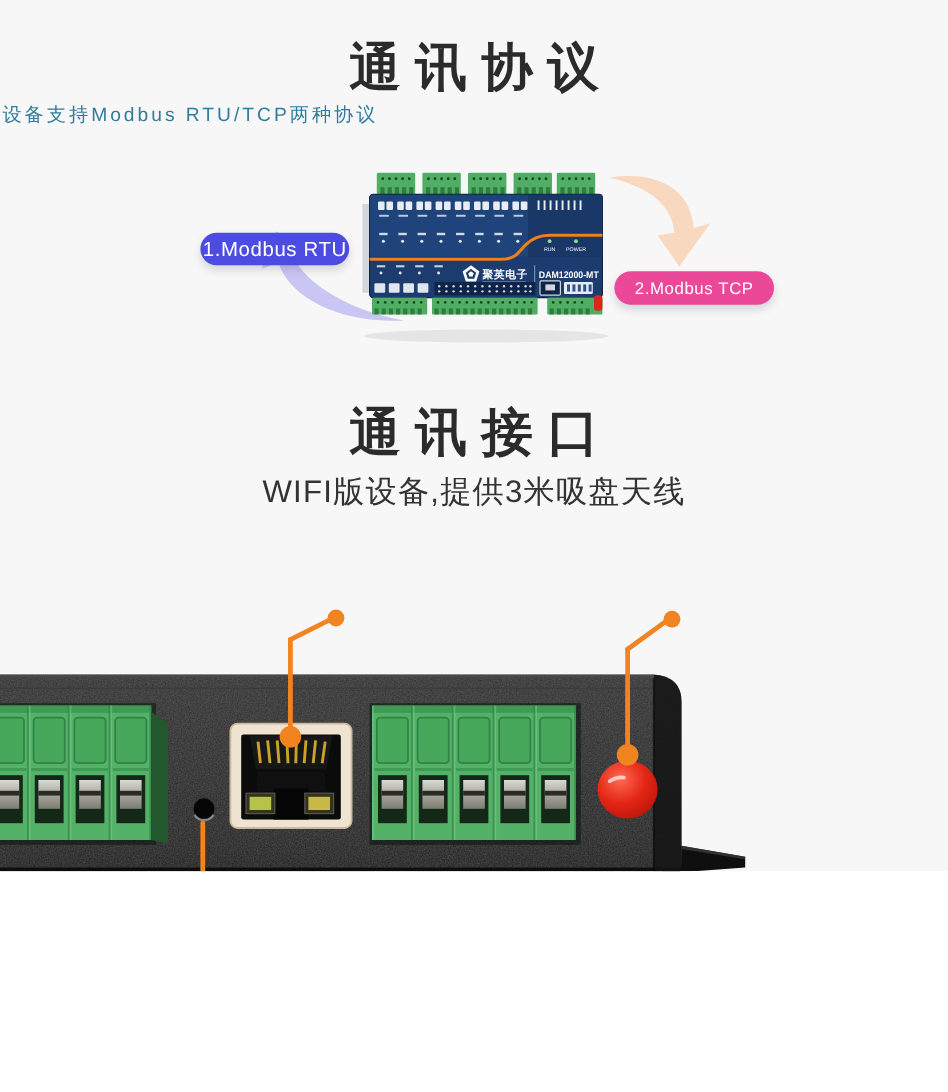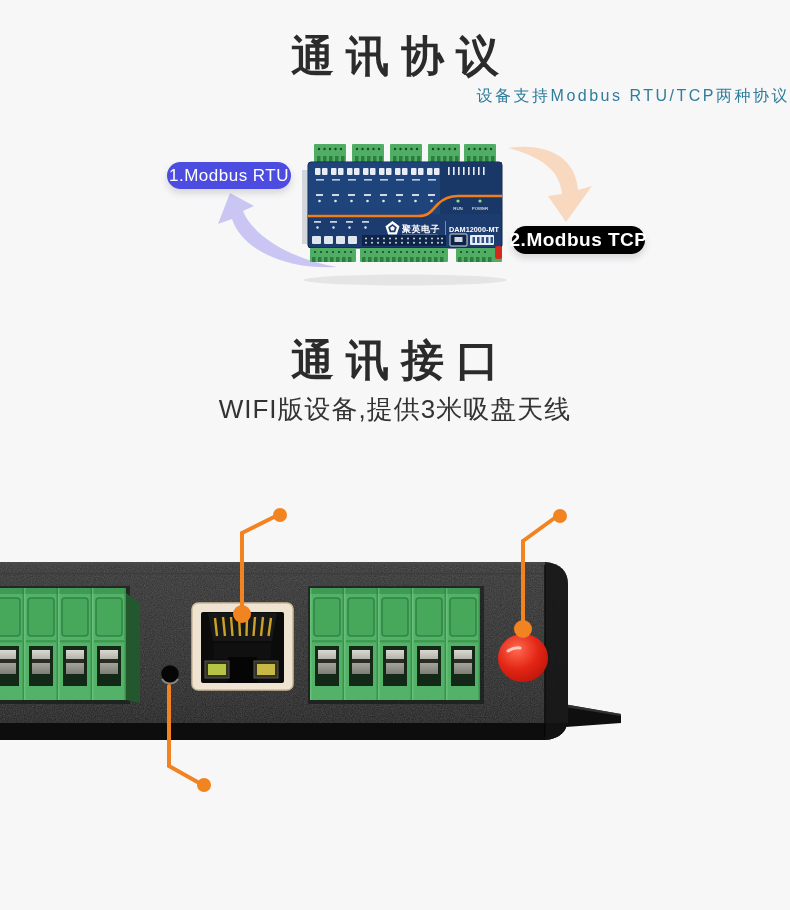--- a/index.html
+++ b/index.html
@@ -1,41 +1,41 @@
 <!DOCTYPE html>
 <html><head>
 <meta charset="utf-8">
 <style>
   html,body{margin:0;padding:0;}
   .page{
-    position:relative;width:790px;height:910px;overflow:hidden;
+    position:relative;width:790px;height:726px;overflow:hidden;
     background:#f7f7f8;
     font-family:"Liberation Sans","DejaVu Sans",sans-serif;
   }
   .abs{position:absolute;}
   .section-title{
     width:790px;text-align:center;font-size:43px;font-weight:700;color:#2b2b2b;
     letter-spacing:12px;padding-left:12px;box-sizing:border-box;margin:0;
   }
   .subtitle-teal{
-    width:790px;text-align:right;font-size:16px;font-weight:500;color:#2f7c9b;
+    width:790px;text-align:left;font-size:16px;font-weight:500;color:#2f7c9b;
     letter-spacing:2.5px;padding-left:2px;box-sizing:border-box;margin:0;
   }
   .subtitle-dark{
     width:790px;text-align:center;font-size:26px;font-weight:500;color:#333333;
     letter-spacing:1px;box-sizing:border-box;margin:0;
   }
   .pill{
     display:flex;align-items:center;justify-content:center;
     color:#ffffff;border-radius:999px;letter-spacing:.5px;
     box-shadow:0 4px 7px rgba(60,60,80,.18);
     white-space:nowrap;
   }
-  .pill-purple{background:#4d4ce0;font-size:17px;}
-  .pill-orange{background:#000000;font-size:19px;font-weight:bold;}
+  .pill-purple{background:#4d4ce0;font-size:17px;margin-top:32px;}
+  .pill-orange{background:#ec4899;font-size:14px;}
 </style>
 </head>
 <body>
 
 <div class="page">
 
   <section>
     <h1 class="abs section-title" style="top:28px;left:0;">通讯协议</h1>
     <p class="abs subtitle-teal" style="top:86px;left:0;">设备支持Modbus RTU/TCP两种协议</p>
 

